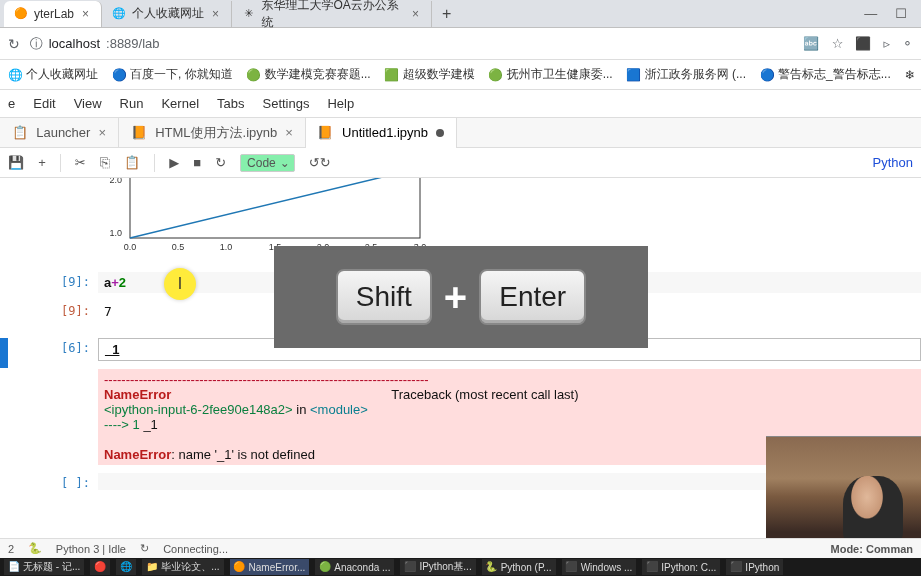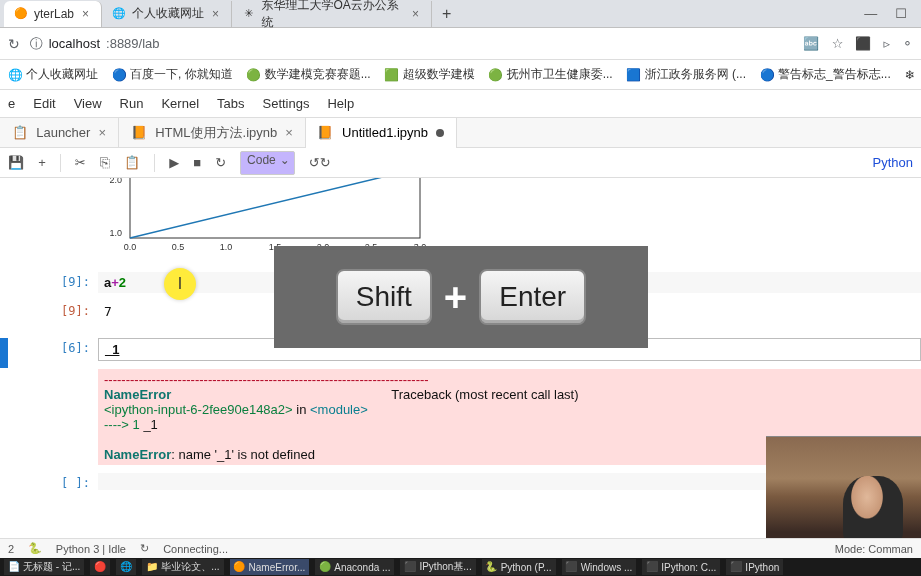--- a/index.html
+++ b/index.html
@@ -26,55 +26,55 @@
 .menubar { height: 28px; display: flex; align-items: center; padding: 0 8px; gap: 18px; border-bottom: 1px solid #ddd; color: #333; font-size: 13px; }
 
 .doc-tabs { height: 30px; display: flex; align-items: center; border-bottom: 1px solid #ddd; background: #f7f7f7; }
 .dtab { display: flex; align-items: center; height: 30px; padding: 0 12px; gap: 8px; border-right: 1px solid #ddd; font-size: 13px; color: #555; }
 .dtab.active { background: #fff; color: #000; }
 .dtab .dclose { color: #777; }
 .dtab .dot { width: 8px; height: 8px; border-radius: 50%; background: #555; }
 
 .toolbar { height: 30px; display: flex; align-items: center; padding: 0 8px; gap: 14px; border-bottom: 1px solid #ddd; color: #555; font-size: 13px; }
 .tb-sep { width: 1px; height: 18px; background: #ddd; }
-.tb-select { border: 1px solid #ccc; padding: 1px 18px 7px 6px; border-radius: 2px; font-size: 12px; background: #c4b5fd; position: relative; }
+.tb-select { border: 1px solid #ccc; padding: 1px 18px 1px 6px; border-radius: 2px; font-size: 12px; background: #86efac; position: relative; }
 .tb-right { margin-left: auto; color: #1d4ed8; }
 
 .notebook { position: absolute; top: 178px; left: 0; right: 0; bottom: 38px; overflow: hidden; background: #fff; }
 .left-gutter { position: absolute; left: 0; top: 160px; width: 8px; height: 30px; background: #1976d2; }
 
 .chart-area { position: absolute; left: 90px; top: -10px; width: 340px; height: 90px; text-align: right; }
 .chart-svg { position: absolute; left: 0; top: 0; }
 
 .cell { display: flex; padding: 4px 0 4px 50px; }
 .prompt { width: 48px; text-align: right; color: #307fc1; font-family: "DejaVu Sans Mono", monospace; font-size: 12px; padding-right: 8px; padding-top: 3px; }
 .prompt.out { color: #bf5b3d; }
 .cell-body { flex: 1; padding: 3px 6px; font-family: "DejaVu Sans Mono", monospace; font-size: 13px; color: #111; }
 .cell.input .cell-body { background: #f7f7f7; font-weight: bold; }
 .cell.selected .cell-body { background: #fff; border: 1px solid #bdbdbd; }
 .cell.error .cell-body { background: #fdd; }
 .code-a { color: #111; }
 .code-op { color: #a41ea4; }
 .code-num { color: #008000; }
-.err-title { color: #0f766e; font-weight: bold; }
+.err-title { color: #b91c1c; font-weight: bold; }
 .err-green { color: #0a7f3f; }
 .err-cyan { color: #0a7f8f; }
 .err-dashes { color: #b00020; }
 
 .cursor-highlight { position: absolute; width: 32px; height: 32px; border-radius: 50%; background: #ffeb3b; display: flex; align-items: center; justify-content: center; color: #333; font-family: serif; font-size: 16px; box-shadow: 0 0 4px rgba(0,0,0,.2); }
 
 .key-overlay { position: absolute; left: 274px; top: 246px; width: 374px; height: 102px; background: #6a6a6a; display: flex; align-items: center; justify-content: center; gap: 12px; padding: 10px; }
 .key { background: linear-gradient(#f5f5f5,#d6d6d6); border: 2px solid #888; border-radius: 8px; padding: 10px 18px; font-size: 28px; font-weight: 500; color: #222; font-family: Arial; box-shadow: inset 0 -3px 0 rgba(0,0,0,.2); }
 .key-plus { color: #fff; font-size: 40px; font-weight: bold; }
 
 .webcam { position: absolute; right: 0; bottom: 20px; width: 155px; height: 120px; background: linear-gradient(180deg, #8a6a50 0%, #a08060 35%, #7a5a40 50%, #3a2a24 80%); border-top: 1px solid #888; }
 .webcam::after { content: ""; position: absolute; right: 18px; bottom: 10px; width: 60px; height: 70px; background: radial-gradient(ellipse at 40% 30%, #e0b89a 0%, #c89878 30%, transparent 32%), #2a2a2a; border-radius: 40% 40% 20% 20%; }
 
 .statusbar { position: absolute; bottom: 18px; left: 0; right: 0; height: 20px; background: #f7f7f7; border-top: 1px solid #ddd; display: flex; align-items: center; padding: 0 8px; font-size: 11px; color: #555; gap: 14px; }
-.statusbar .right { margin-left: auto; }
+.statusbar .right { margin-left: auto; font-weight: bold; }
 
 .taskbar { position: absolute; bottom: 0; left: 0; right: 0; height: 18px; background: #1a1a1a; display: flex; align-items: center; padding: 0 4px; gap: 6px; font-size: 10px; color: #ddd; overflow: hidden; }
 .tbitem { display: flex; align-items: center; gap: 3px; padding: 0 4px; white-space: nowrap; background: #2a2a2a; height: 16px; }
 .tbitem.active { background: #3a4a6a; }
 .tbicon { width: 12px; height: 12px; display: inline-block; }
 
 .cells-wrap { position: absolute; top: 90px; left: 0; right: 0; }
 </style>
 </head>
 <body>

